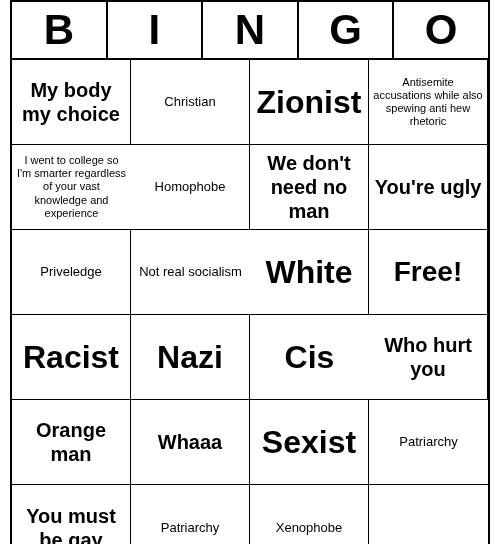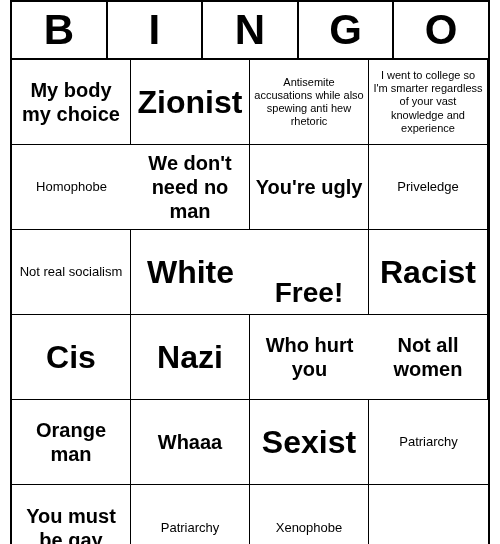--- a/index.html
+++ b/index.html
@@ -61,37 +61,39 @@
     .bingo-cell.medium-text {
       font-size: 20px;
       font-weight: bold;
     }
     .bingo-cell.small-text {
       font-size: 11px;
     }
     .bingo-cell.free {
       font-size: 28px;
       font-weight: bold;
-      align-items: flex-end;
     }
   </style>
 </head>
 <body>
 
 <div class="bingo-card">
   <div class="bingo-header">
   <div class="bingo-header-cell">B</div>
       <div class="bingo-header-cell">I</div>
       <div class="bingo-header-cell">N</div>
       <div class="bingo-header-cell">G</div>
       <div class="bingo-header-cell">O</div>
     </div>
   <div class="bingo-grid">
   <div class="bingo-cell medium-text">
         <span>My body my choice</span>
+      </div>
+      <div class="bingo-cell">
+        <span>Christian</span>
       </div>
       <div class="bingo-cell large-text">
         <span>Zionist</span>
       </div>
       <div class="bingo-cell small-text">
         <span>Antisemite accusations while also spewing anti hew rhetoric</span>
       </div>
       <div class="bingo-cell small-text">
         <span>I went to college so I'm smarter regardless of your vast knowledge and experience</span>
       </div>
@@ -113,30 +115,27 @@
       <div class="bingo-cell large-text">
         <span>White</span>
       </div>
       <div class="bingo-cell free">
         <span>Free!</span>
       </div>
       <div class="bingo-cell large-text">
         <span>Racist</span>
       </div>
       <div class="bingo-cell large-text">
-        <span>Cis</span>
+        <span>Nazi</span>
       </div>
       <div class="bingo-cell large-text">
-        <span>Nazi</span>
+        <span>Cis</span>
       </div>
       <div class="bingo-cell medium-text">
         <span>Who hurt you</span>
-      </div>
-      <div class="bingo-cell medium-text">
-        <span>Not all women</span>
       </div>
       <div class="bingo-cell medium-text">
         <span>Orange man</span>
       </div>
       <div class="bingo-cell medium-text">
         <span>Whaaa</span>
       </div>
       <div class="bingo-cell large-text">
         <span>Sexist</span>
       </div>

